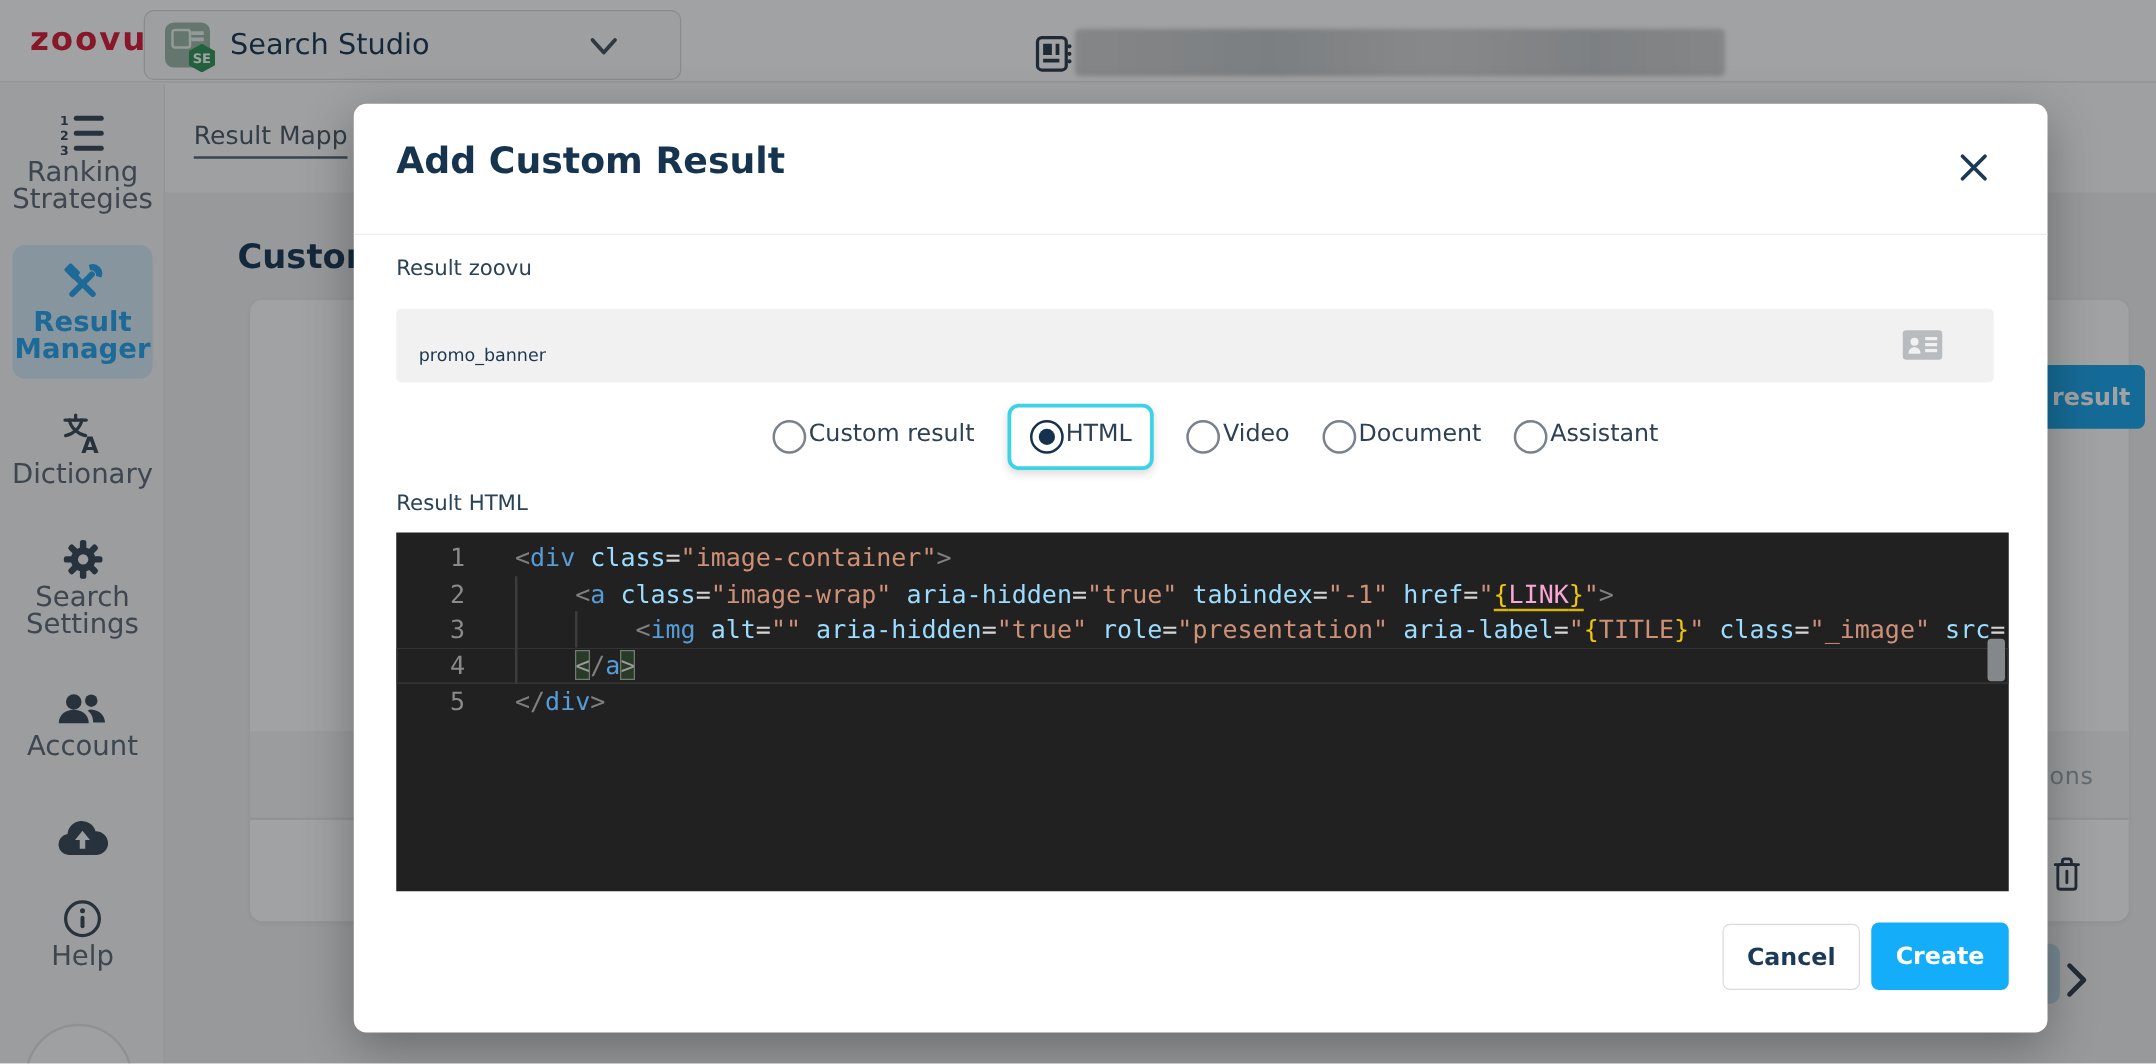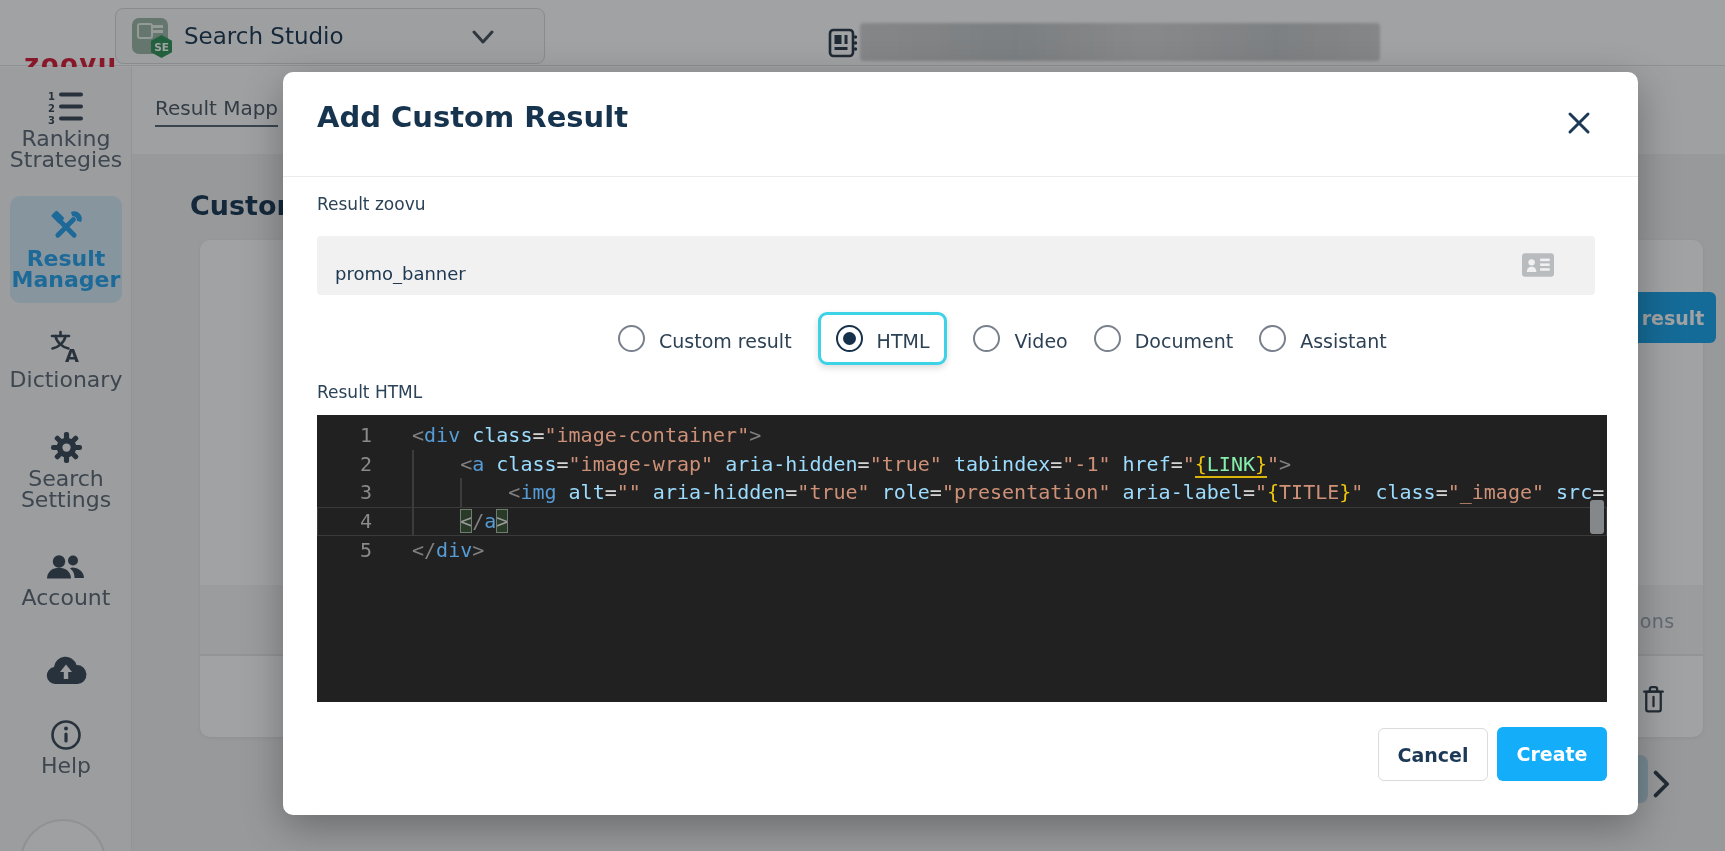--- a/index.html
+++ b/index.html
@@ -2,21 +2,21 @@
 <html><head>
 <meta charset="utf-8">
 <style>
   html,body{margin:0;padding:0;background:#fff;}
   *{box-sizing:border-box;}
   .screen{position:relative;width:1725px;height:851px;overflow:hidden;
           font-family:"DejaVu Sans","Liberation Sans",sans-serif;background:#fff;}
 
   
   .topbar{position:absolute;left:0;top:0;width:1725px;height:66px;background:#ffffff;border-bottom:1px solid #e2e3e5;}
-  .logo{position:absolute;left:24px;top:17px;font-size:26px;font-weight:800;color:#d81f3d;letter-spacing:1.5px;margin-top:32px;}
+  .logo{position:absolute;left:24px;top:17px;font-size:26px;font-weight:800;color:#d81f3d;letter-spacing:1.5px;}
   .switcher{position:absolute;left:115px;top:8px;width:430px;height:56px;border:1px solid #d9dadc;border-radius:8px;
             background:#fafafa;display:flex;align-items:center;cursor:pointer;}
   .app-icon{position:relative;width:36px;height:36px;margin-left:16px;border-radius:7px;background:#9eb8ab;flex:none;}
   .app-icon::before{content:"";position:absolute;left:5px;top:5px;width:12px;height:12px;border:2.5px solid #e8f2ec;border-radius:3px;}
   .app-icon::after{content:"";position:absolute;left:21px;top:7px;width:10px;height:2.5px;background:#e8f2ec;box-shadow:0 5px 0 #e8f2ec;}
   .app-badge{position:absolute;right:-4px;bottom:-4px;width:21px;height:23px;background:#35975c;color:#fff;
              font-size:10.5px;font-weight:bold;display:flex;align-items:center;justify-content:center;
              clip-path:polygon(50% 0,100% 25%,100% 75%,50% 100%,0 75%,0 25%);}
   .switcher-label{margin-left:16px;font-size:23px;color:#1d3a55;}
   .switcher-chev{position:absolute;left:355px;top:21px;}
@@ -43,53 +43,53 @@
   .bg-col-header{position:absolute;left:1615px;top:610px;font-size:19px;color:#9ca7b2;letter-spacing:.5px;}
   .bg-card-divider{position:absolute;left:200px;top:654px;width:1503px;height:2px;background:#e7e9eb;}
   .bg-trash{position:absolute;left:1641px;top:685px;color:#34424f;cursor:pointer;}
   .bg-add-btn{position:absolute;left:1630px;top:292px;width:86px;height:51px;background:#1ea7ec;border:none;border-radius:6px;
               color:#fff;font-size:19px;font-weight:600;font-family:inherit;cursor:pointer;}
   .bg-teal-frag{position:absolute;left:1621px;top:755px;width:27px;height:48px;background:#bdd8e5;border-radius:8px;}
   .bg-next{position:absolute;left:1650px;top:770px;color:#34424f;cursor:pointer;}
 
   
   .overlay{position:absolute;left:0;top:0;width:1725px;height:851px;background:rgba(8,10,12,.38);z-index:40;}
-  .modal{position:absolute;left:283px;top:72px;width:1355px;height:743px;background:#fff;border-radius:10px;z-index:60;
+  .modal{position:absolute;left:283px;top:83px;width:1355px;height:743px;background:#fff;border-radius:10px;z-index:60;
          box-shadow:0 12px 40px rgba(0,0,0,.30);}
   .modal-title{position:absolute;left:34px;top:28px;font-size:29px;font-weight:700;color:#17344f;}
   .modal-close{position:absolute;left:1277px;top:32px;width:38px;height:38px;display:flex;align-items:center;justify-content:center;
                color:#1c3a57;cursor:pointer;background:none;border:none;}
   .modal-divider{position:absolute;left:0;top:104px;width:100%;height:1px;background:#ececec;}
   .field-label{position:absolute;left:34px;font-size:17px;color:#2b4257;}
   .name-input{position:absolute;left:34px;top:164px;width:1278px;height:59px;background:#f1f1f2;border:none;border-radius:4px;
-              padding:16px 56px 0 18px;font-size:18px;color:#203952;font-family:inherit;outline:none;}
+              padding:16px 56px 0 18px;font-size:14px;color:#203952;font-family:inherit;outline:none;}
   .card-icon{position:absolute;left:1239px;top:181px;color:#b9bcbf;}
 
   .radio-row{position:absolute;left:317px;top:237px;height:59px;display:flex;align-items:center;gap:26px;padding-left:18px;}
-  .radio-item{display:flex;align-items:flex-end;gap:14px;cursor:pointer;}
+  .radio-item{display:flex;align-items:flex-start;gap:2px;cursor:pointer;}
   .radio-item.focus-ring{border:3px solid #3dd2e6;border-radius:9px;padding:10px 15px;background:#fff;
                          box-shadow:0 3px 7px rgba(0,0,0,.14);}
   .radio-circle{width:27px;height:27px;border:2.5px solid #79818c;border-radius:50%;background:#fff;flex:none;}
   .radio-item.checked .radio-circle{border-color:#16314c;display:flex;align-items:center;justify-content:center;}
   .radio-item.checked .radio-circle::after{content:"";width:13px;height:13px;border-radius:50%;background:#16314c;}
   .radio-label{font-size:19px;color:#2c4154;}
 
   
   .editor{position:absolute;left:34px;top:343px;width:1290px;height:287px;background:#212121;overflow:hidden;cursor:text;}
   .code-lines{position:relative;padding-top:6px;font-family:"DejaVu Sans Mono","Liberation Mono",monospace;
               font-size:20px;white-space:pre;}
   .code-line{display:flex;height:28.7px;line-height:28.7px;}
   .code-line.current{box-shadow:inset 0 0 0 1px #3a3a3a;}
   .line-num{width:55px;text-align:right;color:#8a8a8a;flex:none;}
   .line-code{margin-left:40px;}
   .tk-pun{color:#808080;} .tk-tag{color:#569cd6;} .tk-attr{color:#9cdcfe;} .tk-eq{color:#d4d4d4;}
   .tk-str{color:#ce9178;} .tk-txt{color:#d4d4d4;}
   .tk-brace{color:#eec60b;}
   .tk-brace-u{color:#eec60b;border-bottom:2.5px solid #d9b409;}
-  .tk-str-u{color:#86efac;border-bottom:2.5px solid #d9b409;text-align:center;}
+  .tk-str-u{color:#f9a8d4;border-bottom:2.5px solid #d9b409;text-align:center;}
   .tk-match{color:#9a9a9a;background:rgba(58,112,58,.32);outline:1px solid #6e7e6e;outline-offset:-1px;}
   .indent-guide{position:absolute;width:1.5px;background:#3c3c3c;}
   .guide-a{left:95px;top:34.7px;height:86.1px;}
   .guide-b{left:143px;top:63.4px;height:28.7px;}
   .scroll-thumb{position:absolute;left:1273px;top:85px;width:14px;height:34px;background:#84888b;border-radius:3px;cursor:pointer;}
 
   .btn-cancel{position:absolute;left:1095px;top:656px;width:110px;height:53px;background:#fff;border:1.5px solid #dbdbdb;
               border-radius:6px;font-size:19px;font-weight:600;color:#1c3a57;font-family:inherit;cursor:pointer;}
   .btn-create{position:absolute;left:1214px;top:655px;width:110px;height:54px;background:#14adfa;border:none;
               border-radius:6px;font-size:19px;font-weight:600;color:#fff;font-family:inherit;cursor:pointer;}

